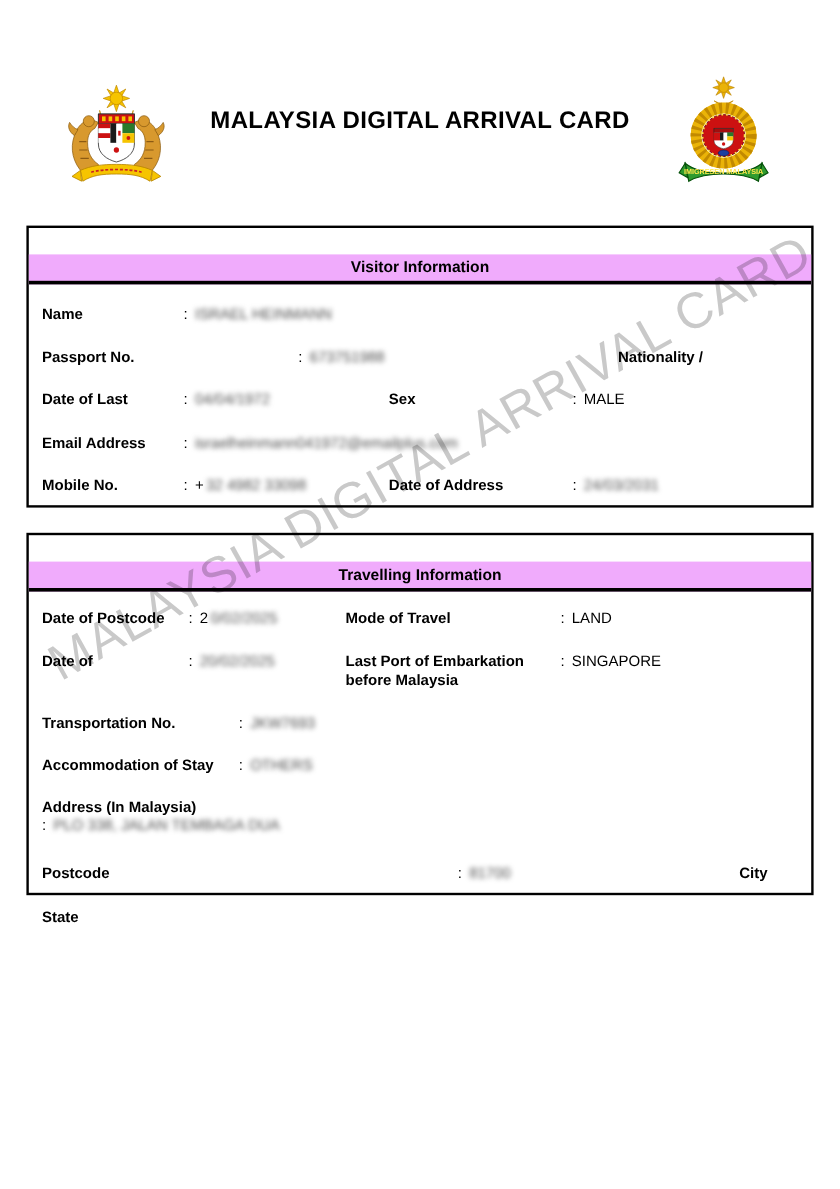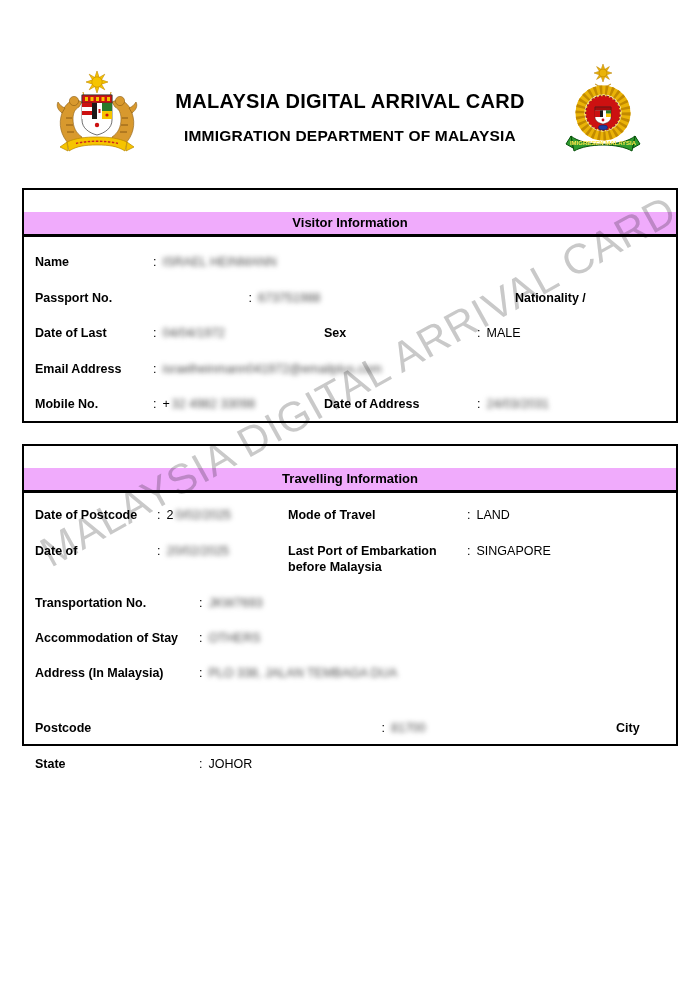--- a/index.html
+++ b/index.html
@@ -31,21 +31,21 @@
   .box-travelling { top:444px; height:302px; }
   .sec-head { height:22px; line-height:22px; background:#f0abfc;
               border-bottom:3px solid #000; text-align:center;
               font-weight:bold; font-size:13px;margin-top:22px; }
   .sec-body { padding:18px 8px 0 11px; font-size:12.5px; line-height:15px; }
   .sec-body.trav { padding-top:15px; }
 
   
   .row { display:flex; align-items:flex-start;justify-content:space-between; }
   .h36 { height:35.5px; } .h52 { height:52px; } .h35 { height:35px; }
-  .h55 { height:55px; }  .h36b { height:36px; }
+  .h55 { height:55px;flex-direction:column; }  .h36b { height:36px; }
   .lab { font-weight:bold; flex:0 0 auto; }
   .cv  { flex:0 0 auto; }
   .cv .colon { display:inline-block; margin-right:6px; }
   .grow { flex:1 1 auto; }
 
   
   .vl1 { width:118px; }  .vc1 { width:171px; }  .vl2 { width:153px; }
   
   .tl1d { width:122px; } .tc1d { width:131px; } .tl2 { width:179px; }
   .tl1  { width:164px; }
@@ -116,21 +116,20 @@
         <path d="M13,74 C22,70 31,69 43,69 C55,69 64,70 73,74 L71,83 C63,78 55,77 43,77 C31,77 23,78 15,83 Z"></path>
         <path d="M13,74 L6,79 L14,83 Z"></path>
         <path d="M73,74 L80,79 L72,83 Z"></path>
       </g>
       <path d="M22,75.5 C32,72.5 54,72.5 64,75.5" stroke="#cc2222" stroke-width="1.4" fill="none" stroke-dasharray="2.5 1.5"></path>
     </svg>
   </div>
 
   <div class="titles">
     <div class="title1">MALAYSIA DIGITAL ARRIVAL CARD</div>
-    <div class="title2">IMMIGRATION DEPARTMENT OF MALAYSIA</div>
   </div>
 
   <div class="logo-right">
     <svg width="78" height="100" viewBox="0 0 78 100">
 
       <g transform="translate(39,13)" fill="#eab308" stroke="#b97f00" stroke-width="0.5">
         <path d="M0,-9 L1.8,-3.7 L6.4,-6.4 L3.7,-1.8 L9,0 L3.7,1.8 L6.4,6.4 L1.8,3.7 L0,9 L-1.8,3.7 L-6.4,6.4 L-3.7,1.8 L-9,0 L-3.7,-1.8 L-6.4,-6.4 L-1.8,-3.7 Z"></path>
         <circle r="4" fill="#eab308"></circle>
       </g>
       <path d="M31,24 A11,10 0 0 0 47,24 A11,7 0 0 1 31,24 Z" fill="#eab308" stroke="#b97f00" stroke-width="0.5"></path>
@@ -238,19 +237,18 @@
       </div>
 
       <div class="row h36b">
         <span class="lab tl1">Postcode</span>
         <span class="cv pc1"><span class="colon">:</span><span class="blur">81700</span></span>
         <span class="lab pl2">City</span>
       </div>
 
       <div class="row">
         <span class="lab tl1">State</span>
-        <span class="cv grow"><span class="colon">:</span><span>JOHOR</span></span>
       </div>
 
     </div>
   </section>
 
 </div>
 
 </body></html>

